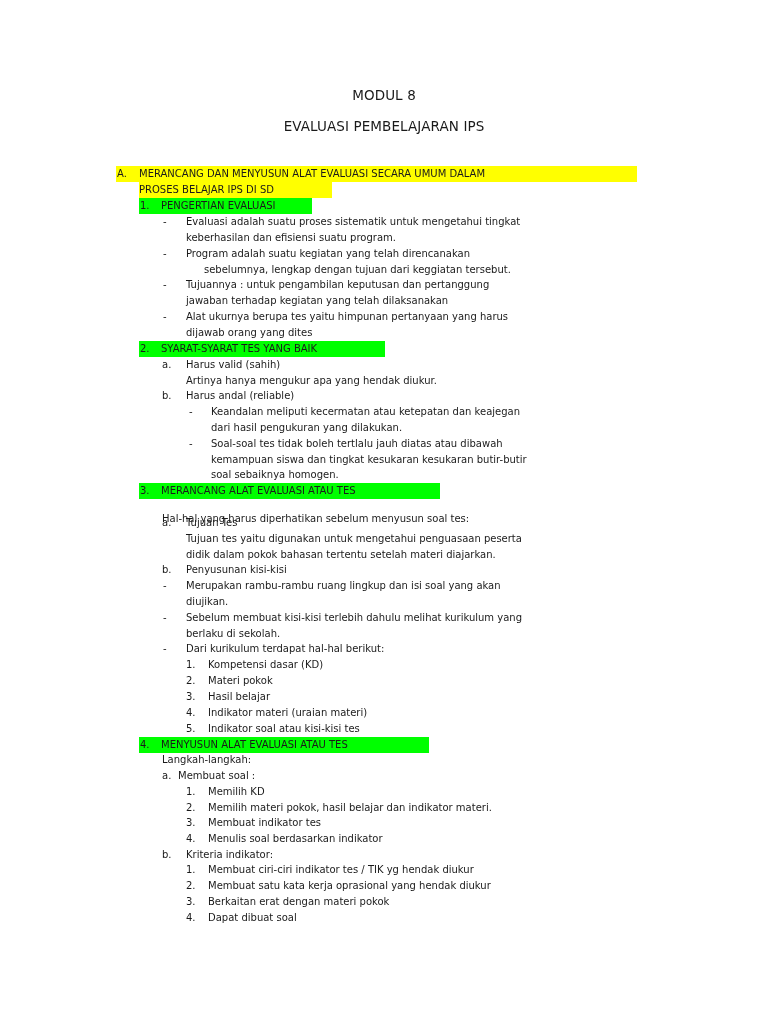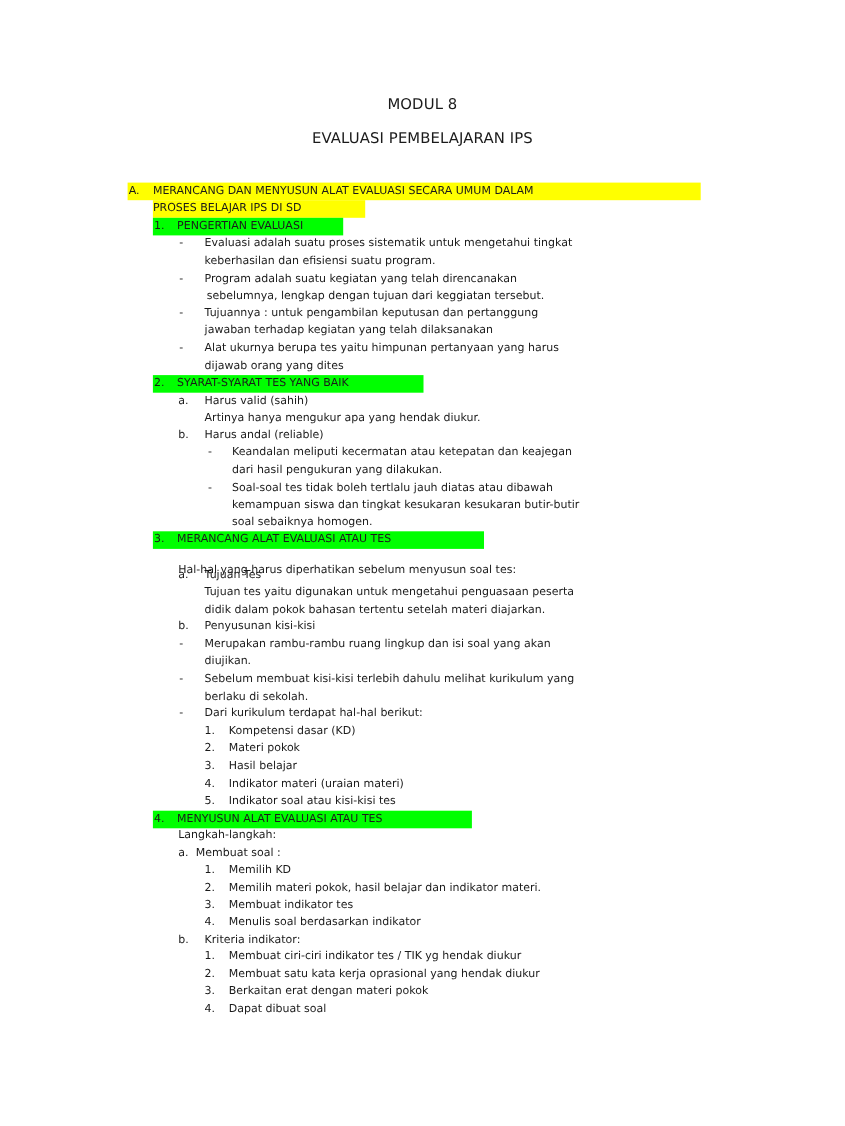--- a/index.html
+++ b/index.html
@@ -41,21 +41,21 @@
   <div class="line" style="top:214px; left:163px;">
     <span class="marker" style="left:0">-</span>
     <span class="marker" style="left:23px">Evaluasi adalah suatu proses sistematik untuk mengetahui tingkat</span>
   </div>
   <div class="line" style="top:230px; left:186px;">keberhasilan dan efisiensi suatu program.</div>
 
   <div class="line" style="top:246px; left:163px;">
     <span class="marker" style="left:0">-</span>
     <span class="marker" style="left:23px">Program adalah suatu kegiatan yang telah direncanakan</span>
   </div>
-  <div class="line" style="top:262px; left:188px;">sebelumnya, lengkap dengan tujuan dari keggiatan tersebut.</div>
+  <div class="line" style="top:262px; left:204px;">sebelumnya, lengkap dengan tujuan dari keggiatan tersebut.</div>
 
   <div class="line" style="top:277px; left:163px;">
     <span class="marker" style="left:0">-</span>
     <span class="marker" style="left:23px">Tujuannya : untuk pengambilan keputusan dan pertanggung</span>
   </div>
   <div class="line" style="top:293px; left:186px;">jawaban terhadap kegiatan yang telah dilaksanakan</div>
 
   <div class="line" style="top:309px; left:163px;">
     <span class="marker" style="left:0">-</span>
     <span class="marker" style="left:23px">Alat ukurnya berupa tes yaitu himpunan pertanyaan yang harus</span>

